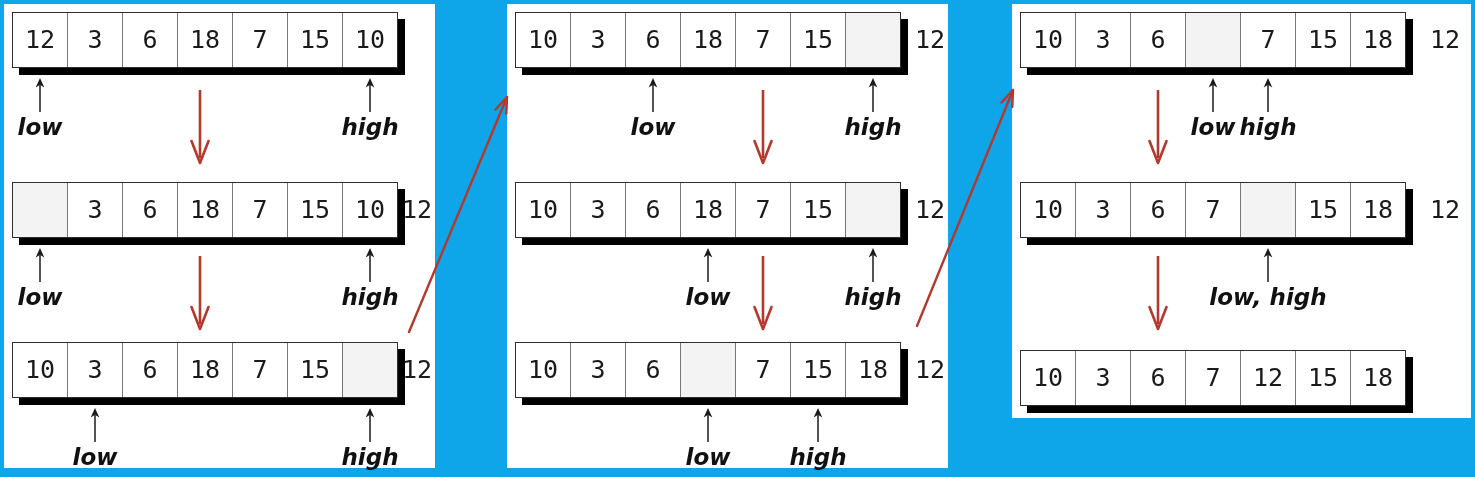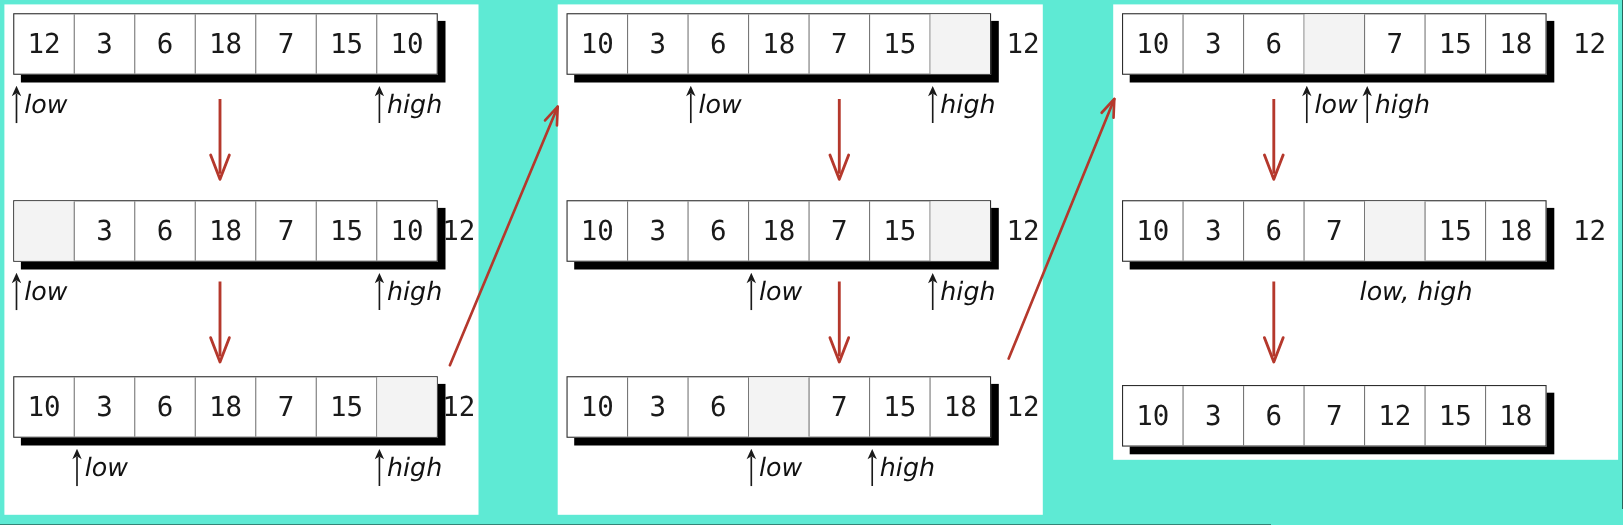--- a/index.html
+++ b/index.html
@@ -1,37 +1,37 @@
 <!DOCTYPE html>
 <html><head>
 <meta charset="utf-8">
 <style>
   html,body{margin:0;padding:0;background:#000;}
-  #canvas{position:relative;width:1475px;height:477px;background:#5eead4;overflow:hidden;
+  #canvas{position:relative;width:1475px;height:477px;background:#0ea5e9;overflow:hidden;
           font-family:"DejaVu Sans",sans-serif;}
   .panel{position:absolute;background:#fff;}
   #p1{left:4px;top:4px;width:431px;height:464px;}
   #p2{left:507px;top:4px;width:441px;height:464px;}
   #p3{left:1012px;top:4px;width:459px;height:414px;}
   .row{position:absolute;left:0;right:0;height:0;}
   .r1{top:8px}.r2{top:178px}.r3{top:338px}
   #p3 .r3{top:346px}
   .arr{position:absolute;left:8px;top:0;display:flex;background:#fff;
        border:1px solid #2e2e2e;box-shadow:7px 7px 0 #000;}
   .cell{width:54px;height:54px;line-height:54px;text-align:center;
         font-family:"DejaVu Sans Mono","Liberation Mono",monospace;
         font-size:25px;color:#1a1a1a;border-right:1px solid #777;}
   .cell:last-child{border-right:none;}
   .cell.empty{background:#f3f3f3;}
   .pivot{position:absolute;top:0;height:56px;line-height:56px;
          font-family:"DejaVu Sans Mono","Liberation Mono",monospace;
          font-size:25px;color:#1a1a1a;}
   #p1 .pivot{left:398px}#p2 .pivot{left:408px}#p3 .pivot{left:418px}
   .ptr{position:absolute;top:66px;width:64px;margin-left:-32px;
-       display:flex;flex-direction:row;align-items:center;}
+       display:flex;flex-direction:column;align-items:center;font-weight:bold;}
   .c0{left:36px}.c1{left:91px}.c2{left:146px}.c3{left:201px}
   .c4{left:256px}.c5{left:311px}.c6{left:366px}
   .lbl{font-style:italic;font-size:23px;color:#111;margin-top:2px;white-space:nowrap;}
   .dar{position:absolute;}
   .g1{top:84px}.g2{top:250px}
   #p1 .dar{left:184px}#p2 .dar{left:244px}#p3 .dar{left:134px}
   #jump{position:absolute;left:0;top:0;pointer-events:none;}
 </style>
 </head>
 <body>

